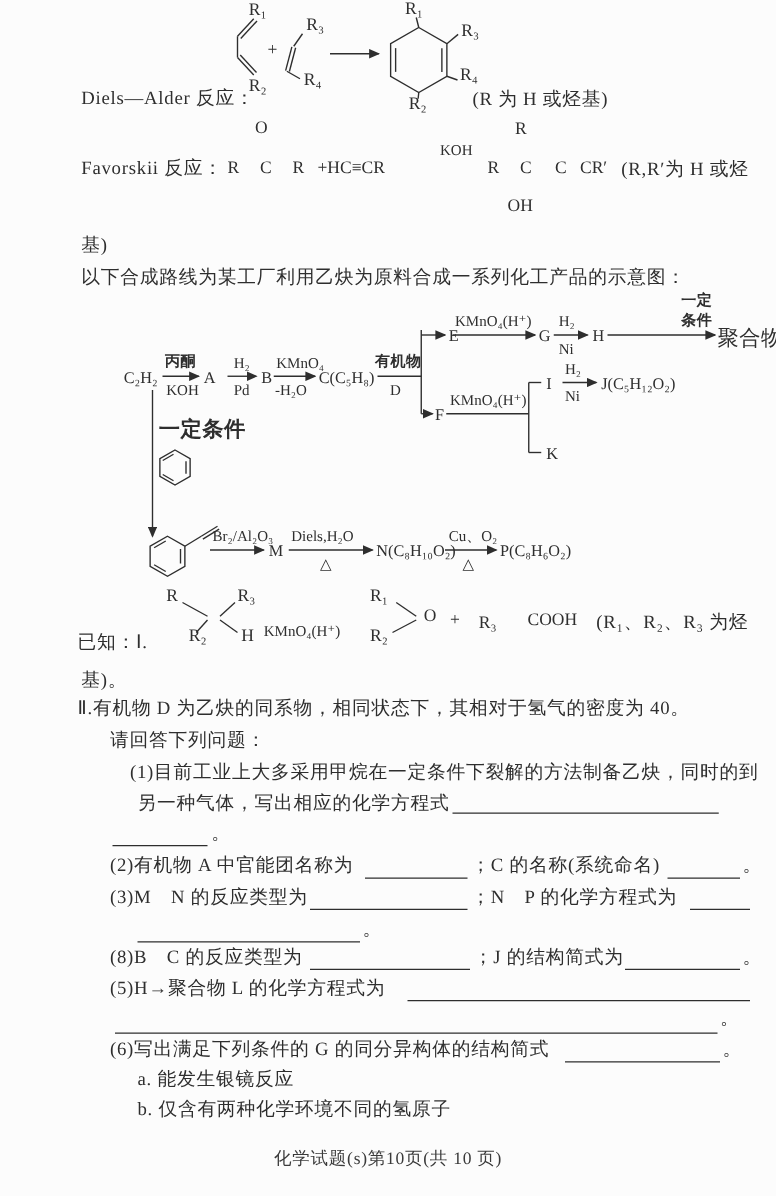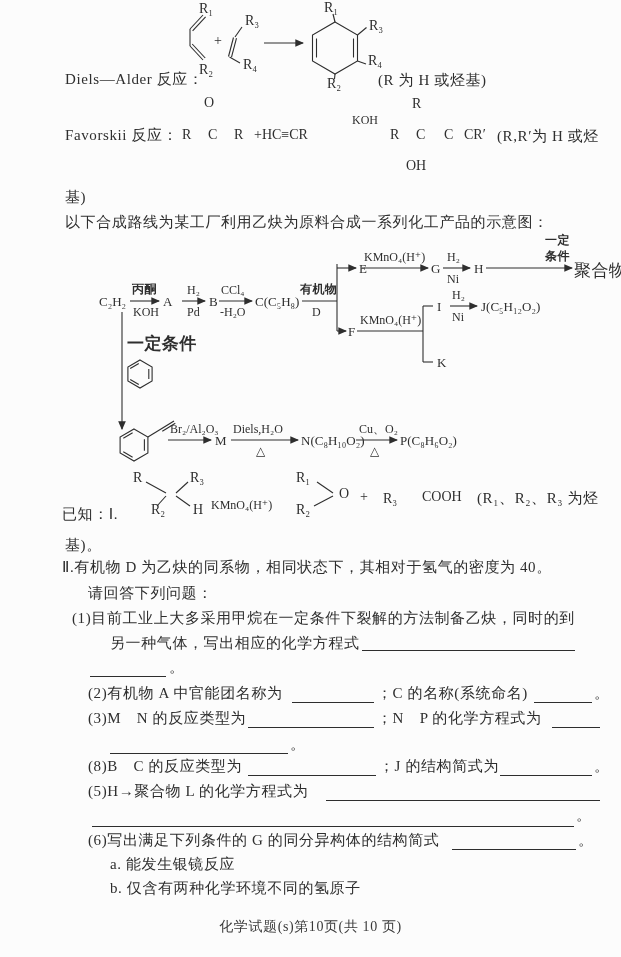--- a/index.html
+++ b/index.html
@@ -137,21 +137,21 @@
   <span class="t cn" style="left:65px;top:188px">基)</span>
   <span class="t cn" style="left:65px;top:213px">以下合成路线为某工厂利用乙炔为原料合成一系列化工产品的示意图：</span>
 
   <span class="t fm13" style="left:99px;top:294px">C₂H₂</span>
   <span class="t sm b cn13" style="left:132px;top:282px;font-size:12px">丙酮</span>
   <span class="t sm" style="left:133px;top:305px">KOH</span>
   <span class="t fm13" style="left:163px;top:294px">A</span>
   <span class="t sm" style="left:187px;top:283px">H₂</span>
   <span class="t sm" style="left:187px;top:305px">Pd</span>
   <span class="t fm13" style="left:209px;top:294px">B</span>
-  <span class="t sm" style="left:221px;top:283px">CCl₄</span>
+  <span class="t sm" style="left:221px;top:283px">KMnO₄</span>
   <span class="t sm" style="left:220px;top:305px">-H₂O</span>
   <span class="t fm13" style="left:255px;top:294px">C(C₅H₈)</span>
   <span class="t sm b cn13" style="left:300px;top:282px;font-size:12px">有机物</span>
   <span class="t sm" style="left:312px;top:305px">D</span>
 
   <span class="t fm13" style="left:359px;top:261px">E</span>
   <span class="t sm" style="left:364px;top:250px">KMnO₄(H⁺)</span>
   <span class="t fm13" style="left:431px;top:261px">G</span>
   <span class="t sm" style="left:447px;top:250px">H₂</span>
   <span class="t sm" style="left:447px;top:272px">Ni</span>
@@ -188,21 +188,21 @@
   <span class="t fm" style="left:296px;top:502px">R₂</span>
   <span class="t fm" style="left:339px;top:486px">O</span>
   <span class="t fm" style="left:360px;top:489px">+</span>
   <span class="t fm" style="left:383px;top:491px">R₃</span>
   <span class="t fm" style="left:422px;top:489px">COOH</span>
   <span class="t cn" style="left:477px;top:489px">(R₁、R₂、R₃ 为烃</span>
   <span class="t cn" style="left:65px;top:536px">基)。</span>
   <span class="t cn" style="left:62px;top:558px">Ⅱ.有机物 D 为乙炔的同系物，相同状态下，其相对于氢气的密度为 40。</span>
 
   <span class="t cn" style="left:88px;top:584px">请回答下列问题：</span>
-  <span class="t cn" style="left:72px;top:609px">(1)目前工业上大多采用甲烷在一定条件下裂解的方法制备乙炔，同时的到</span>
+  <span class="t cn" style="left:104px;top:609px">(1)目前工业上大多采用甲烷在一定条件下裂解的方法制备乙炔，同时的到</span>
   <span class="t cn" style="left:110px;top:634px">另一种气体，写出相应的化学方程式</span>
   <span class="blank" style="left:362px;top:634px;width:213px"></span>
   <span class="blank" style="left:90px;top:660px;width:76px"></span>
   <span class="t cn" style="left:169px;top:658px">。</span>
 
   <span class="t cn" style="left:88px;top:684px">(2)有机物 A 中官能团名称为</span>
   <span class="blank" style="left:292px;top:686px;width:82px"></span>
   <span class="t cn" style="left:377px;top:684px">；C 的名称(系统命名)</span>
   <span class="blank" style="left:534px;top:686px;width:58px"></span>
   <span class="t cn" style="left:594px;top:684px">。</span>

